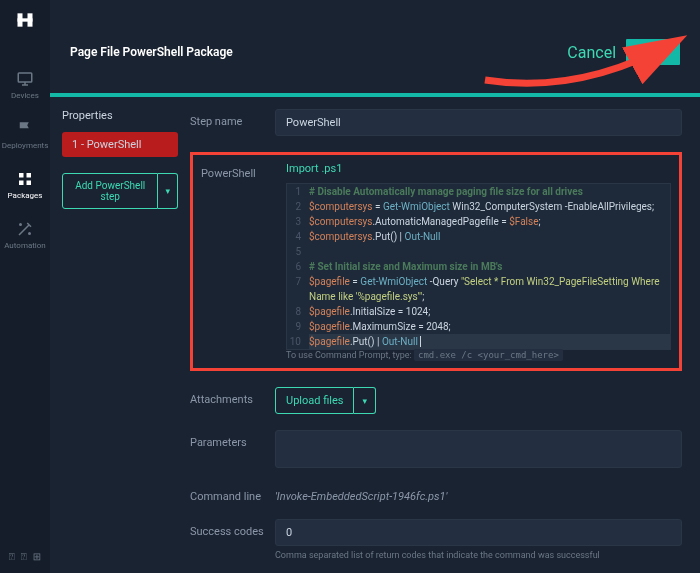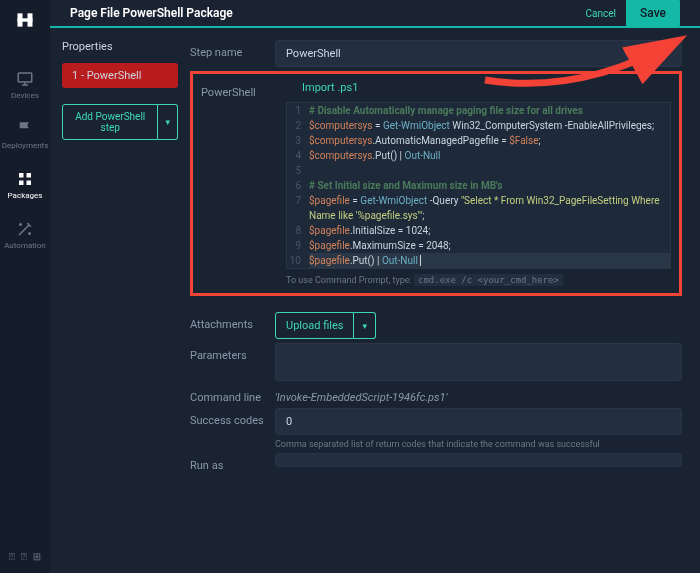--- a/index.html
+++ b/index.html
@@ -6,50 +6,50 @@
   body { background: #1a2332; color: #cbd5e0; width: 700px; height: 573px; overflow: hidden; font-size: 12px; position: relative; }
   .app { display: flex; height: 100%; }
   .sidebar { width: 50px; background: #151d2a; display: flex; flex-direction: column; align-items: center; padding-top: 10px; position: relative; }
   .logo { width: 20px; height: 20px; margin-bottom: 30px; color: #fff; }
   .nav-item { display: flex; flex-direction: column; align-items: center; padding: 10px 0; color: #6b7785; cursor: pointer; width: 100%; font-size: 8px; }
   .nav-item.active { color: #fff; }
   .nav-icon { width: 18px; height: 18px; margin-bottom: 3px; }
   .nav-label { font-size: 8px; }
   .sidebar-bottom { position: absolute; bottom: 10px; display: flex; gap: 6px; color: #6b7785; font-size: 10px; }
   .main { flex: 1; display: flex; flex-direction: column; position: relative; }
-  .header { display: flex; align-items: center; justify-content: space-between; padding: 0 20px; border-bottom: 2px solid #14b8a6; }
+  .header { display: flex; align-items: center; justify-content: space-between; padding: 28px 20px; border-bottom: 4px solid #14b8a6; margin-top: 11px; }
   .title { color: #fff; font-weight: 600; font-size: 12px; }
   .header-actions { display: flex; gap: 10px; align-items: center; }
-  .btn-cancel { background: none; border: none; color: #3dd9b3; cursor: pointer; font-size: 10px; }
+  .btn-cancel { background: none; border: none; color: #3dd9b3; cursor: pointer; font-size: 16px; }
   .btn-save { background: #14b8a6; border: none; color: #0f1824; padding: 6px 14px; border-radius: 1px; cursor: pointer; font-weight: 500; font-size: 12px; }
   .body { flex: 1; display: flex; overflow: hidden; }
   .left-panel { width: 140px; padding: 12px; }
   .properties-title { color: #cbd5e0; font-size: 11px; margin-bottom: 10px; }
   .step-tab { background: #b91c1c; padding: 6px 10px; border-radius: 3px; color: #cbd5e0; font-size: 11px; margin-bottom: 16px; }
   .add-step { display: flex; gap: 0; }
   .add-step-btn { border: 1px solid #3dd9b3; background: none; color: #3dd9b3; padding: 6px 8px; border-radius: 3px 0 0 3px; font-size: 10px; cursor: pointer; }
   .add-step-chev { border: 1px solid #3dd9b3; border-left: none; background: none; color: #3dd9b3; padding: 6px 7px; border-radius: 0 3px 3px 0; cursor: pointer; font-size: 9px;}
   .right-panel { flex: 1; padding: 12px 18px 12px 0; overflow-y: auto; }
   .section-title { color: #fff; font-size: 11px; font-weight: 600; margin-bottom: 14px; }
-  .form-row { display: flex; margin-bottom: 4px; align-items: flex-start; }
+  .form-row { display: flex; margin-bottom: 16px; align-items: flex-start; }
   .form-label { width: 85px; color: #8b97a8; font-size: 11px; padding-top: 6px; flex-shrink: 0; }
   .form-value { flex: 1; }
   .input { background: #232f41; border: 1px solid #2a3545; border-radius: 3px; padding: 6px 10px; color: #cbd5e0; width: 100%; font-size: 11px; }
   .highlighted { border: 3px solid #f44336; padding: 6px 8px 8px 8px; margin-bottom: 16px; }
-  .import-link { color: #3dd9b3; font-size: 11px; text-decoration: none; margin-left: 16px; }
+  .import-link { color: #3dd9b3; font-size: 11px; text-decoration: none; }
   .code-editor { background: #1e2a3a; border: 1px solid #2a3545; margin-top: 8px; font-family: "Menlo","Consolas",monospace; font-size: 10px; line-height: 1.5; }
   .code-line { display: flex; }
   .line-num { width: 22px; text-align: right; padding-right: 8px; color: #4a5568; user-select: none; flex-shrink: 0; }
   .code-content { flex: 1; padding-right: 6px; white-space: pre-wrap; word-break: break-all; }
   .code-content.cursor-line { background: #2a3747; }
   .comment { color: #4a7a5a; font-weight: bold; }
   .variable { color: #d4825a; }
   .cmdletName { color: #6cb0c4; }
   .stringLit { color: #c2d080; }
-  .hint { color: #6b7785; font-size: 9px; margin-top: 6px; }
+  .hint { color: #6b7785; font-size: 9px; }
   .hint-code { background: #232f41; padding: 1px 4px; border-radius: 2px; font-family: monospace; }
   .upload-group { display: flex; }
   .upload-btn { border: 1px solid #3dd9b3; background: none; color: #3dd9b3; padding: 6px 10px; border-radius: 3px 0 0 3px; font-size: 11px; cursor: pointer; }
   .upload-chev { border: 1px solid #3dd9b3; border-left:none; background:none; color:#3dd9b3; padding:6px 8px; border-radius:0 3px 3px 0; cursor:pointer; font-size: 9px;}
   .textarea { background: #232f41; border: 1px solid #2a3545; border-radius: 3px; min-height: 38px; width: 100%; }
   .readonly-text { color: #8b97a8; font-size: 11px; padding-top: 6px; font-style: italic; }
   .helper { color: #6b7785; font-size: 9px; margin-top: 4px; }
   .select { background: #232f41; border: 1px solid #2a3545; border-radius: 3px; padding: 6px 10px; color: #cbd5e0; width: 100%; font-size: 11px; display: flex; justify-content: space-between; align-items: center; cursor: pointer; }
   .arrow-svg { position: absolute; top: 30px; left: 420px; pointer-events: none; }
 </style>

